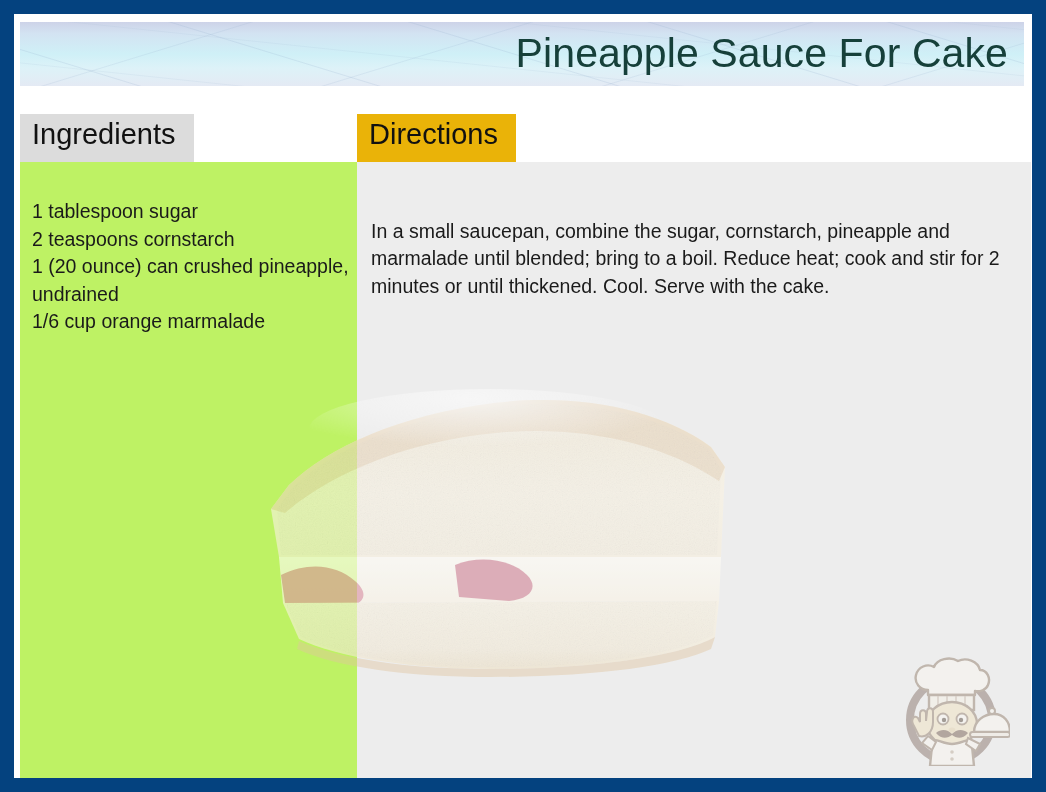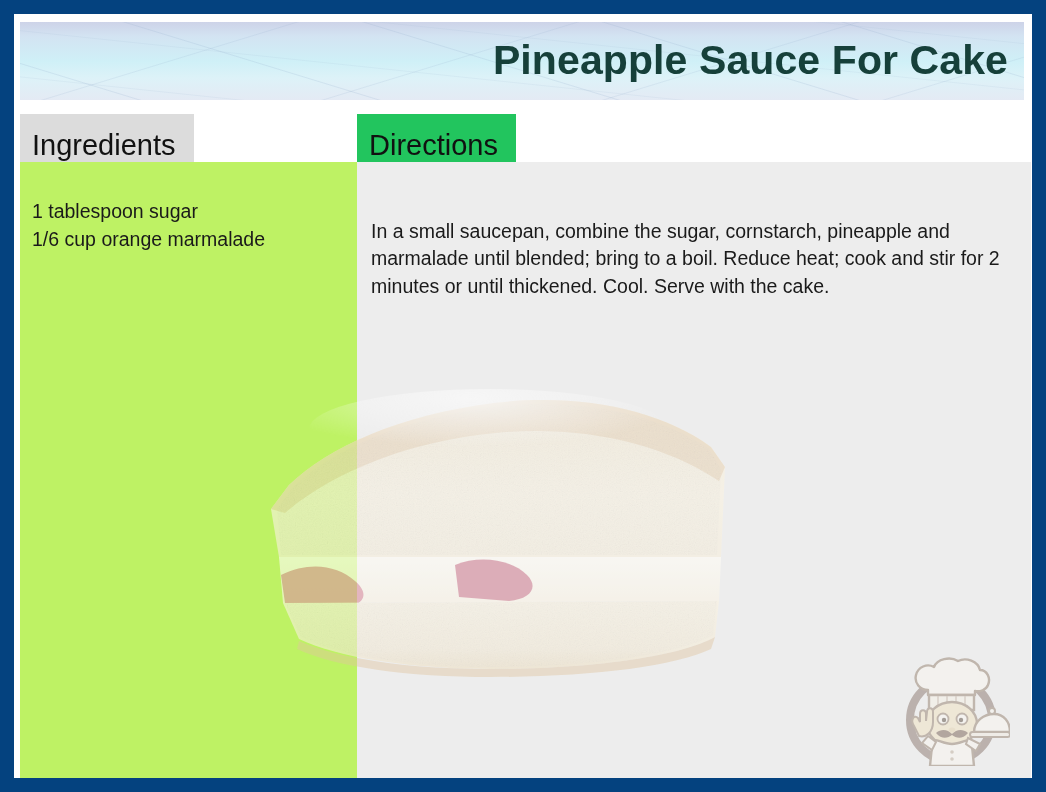--- a/index.html
+++ b/index.html
@@ -22,21 +22,21 @@
     box-sizing: border-box;
     border: 14px solid #04427f;
   }
 
   
   #header-banner {
     position: absolute;
     left: 6px;
     top: 8px;
     width: 1004px;
-    height: 78px;
+    height: 64px;
     background:
       repeating-linear-gradient(
         17deg,
         rgba(255,255,255,0) 0px,
         rgba(255,255,255,0) 34px,
         rgba(150,175,205,0.22) 35px,
         rgba(255,255,255,0) 36px,
         rgba(255,255,255,0) 70px
       ),
       repeating-linear-gradient(
@@ -50,21 +50,20 @@
       repeating-linear-gradient(
         6deg,
         rgba(255,255,255,0) 0px,
         rgba(255,255,255,0) 22px,
         rgba(160,185,210,0.14) 23px,
         rgba(255,255,255,0) 24px,
         rgba(255,255,255,0) 46px
       ),
       linear-gradient(180deg, #cdd3e8 0%, #d3e3f2 18%, #cff0f7 50%, #ddf2f8 72%, #e4eaf4 100%);
     overflow: hidden;
-    font-weight: bold;
   }
   #header-title {
     position: absolute;
     right: 16px;
     top: 50%;
     transform: translateY(-50%);
     font-size: 41px;
     line-height: 1.05;
     color: #16403a;
     white-space: nowrap;
@@ -95,27 +94,27 @@
   }
 
   .panel-tab {
     position: absolute;
     left: 0;
     top: 0;
     height: 48px;
     box-sizing: border-box;
     padding: 4px 18px 0 12px;
     display: flex;
-    align-items: flex-end;
+    align-items: flex-start;
     font-size: 29px;
     color: #111111;
     white-space: nowrap;
   }
   #ingredients-panel .panel-tab { background: #dcdcdc; }
-  #directions-panel .panel-tab { background: #22c55e; }
+  #directions-panel .panel-tab { background: #eab308; }
 
   .panel-body {
     position: absolute;
     left: 0;
     right: 0;
     top: 48px;
     bottom: 0;
     box-sizing: border-box;
   }
   #ingredients-panel .panel-body { background: #bef264; padding: 36px 12px 0 12px; }
@@ -173,20 +172,22 @@
 
   <div id="panels">
 
     <section class="panel" id="ingredients-panel">
       <div class="panel-tab">
         <span>Ingredients</span>
       </div>
       <div class="panel-body">
         <div id="ingredients-list">
           <div class="ing-item">1 tablespoon sugar</div>
+          <div class="ing-item">2 teaspoons cornstarch</div>
+          <div class="ing-item">1 (20 ounce) can crushed pineapple, undrained</div>
           <div class="ing-item">1/6 cup orange marmalade</div>
         </div>
       </div>
     </section>
 
     <section class="panel" id="directions-panel">
       <div class="panel-tab">
         <span>Directions</span>
       </div>
       <div class="panel-body">

